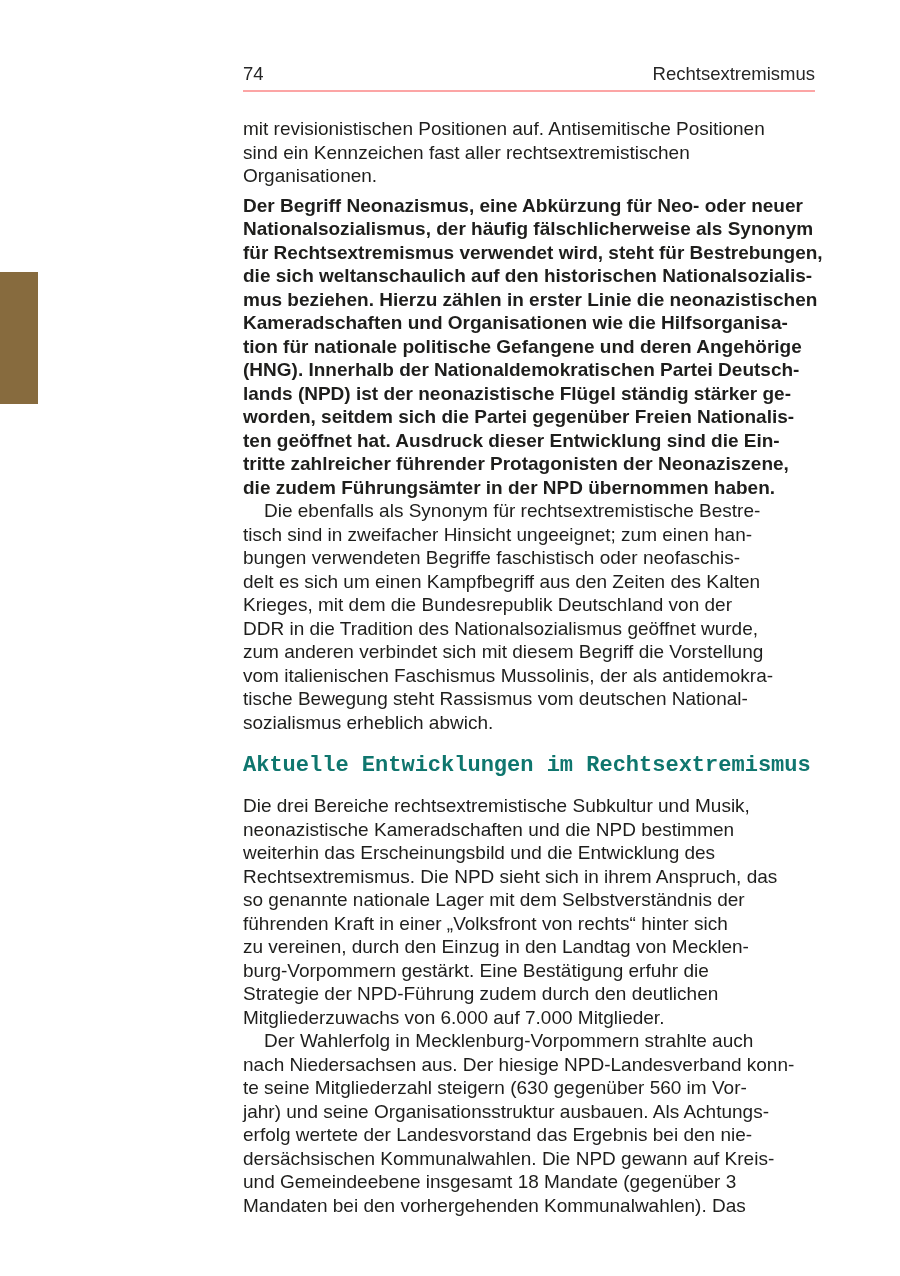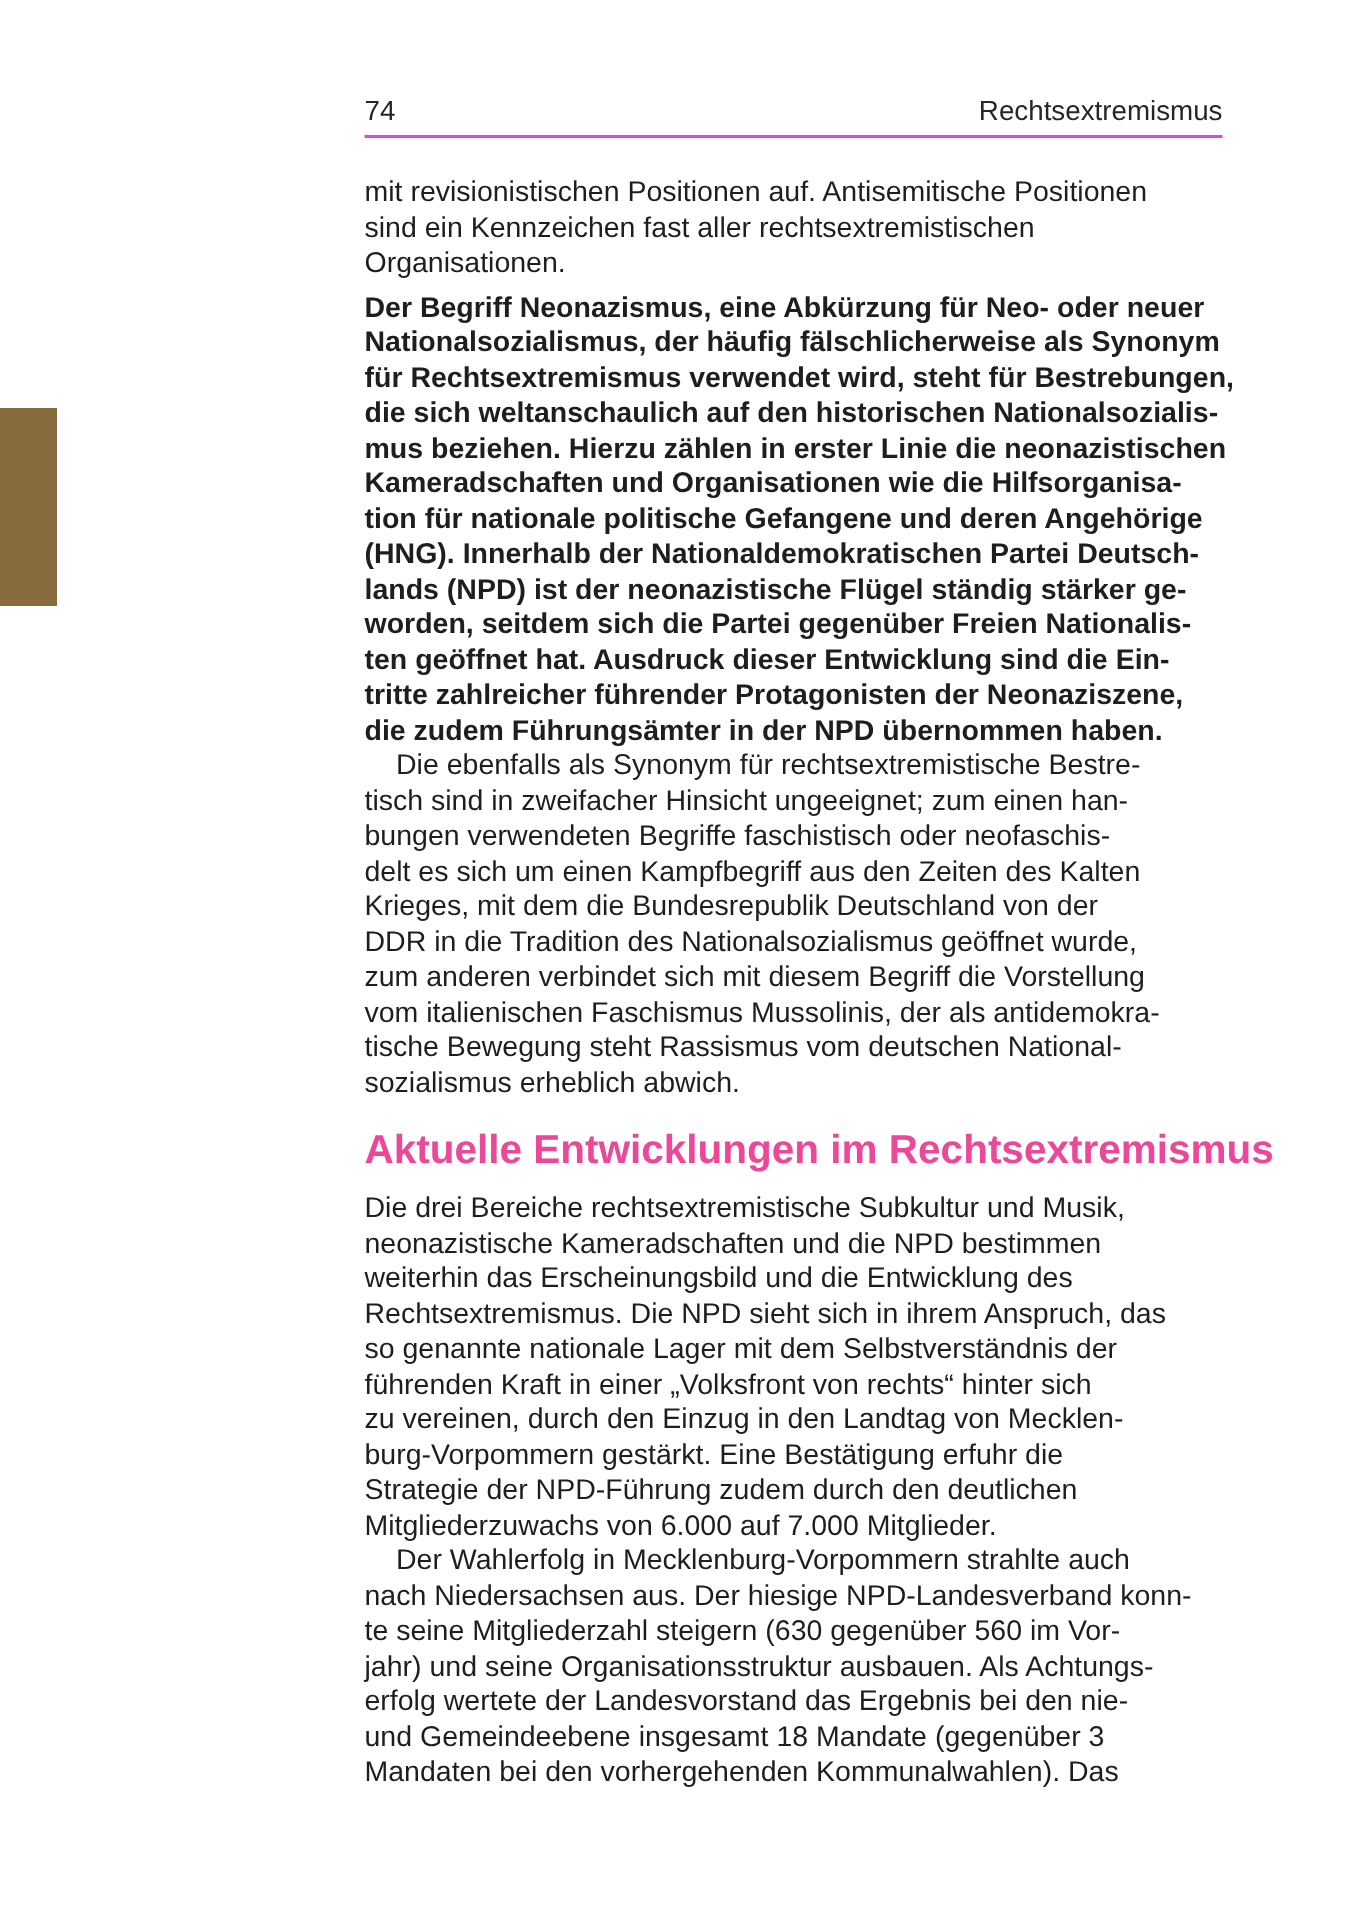--- a/index.html
+++ b/index.html
@@ -29,21 +29,21 @@
     width: 572px;
   }
   .page-header {
     display: flex;
     justify-content: space-between;
     align-items: flex-end;
     font-size: 18.5px;
     line-height: 21px;
     color: #262626;
     padding-bottom: 6px;
-    border-bottom: 2px solid #d946ef;
+    border-bottom: 2px solid #fca5a5;
   }
   .body-text {
     padding-top: 25px;
   }
   .paragraph {
     margin: 0;
   }
   .paragraph.gap-before {
     margin-top: 6px;
     font-weight: bold;
@@ -51,26 +51,27 @@
   .paragraph.first-line-indent .text-line:first-child {
     padding-left: 21px;
   }
   .text-line {
     white-space: pre;
     font-size: 19px;
     line-height: 23.5px;
     color: #1e1e1c;
   }
   .section-heading {
-    font-size: 27px;
+    font-size: 22px;
     font-weight: bold;
     line-height: 26px;
-    color: #ec4899;
+    color: #0f766e;
     margin: 19px 0 15px 0;
     white-space: pre;
+    font-family: Liberation Mono, monospace;
   }
 </style>
 </head>
 <body>
 
 <div class="page">
 
   <div class="marginalia-tab" style="background: rgb(135, 107, 62);"></div>
 
   <div class="content">
@@ -125,19 +126,20 @@
           <div class="text-line">burg-Vorpommern gestärkt. Eine Bestätigung erfuhr die</div>
           <div class="text-line">Strategie der NPD-Führung zudem durch den deutlichen</div>
           <div class="text-line">Mitgliederzuwachs von 6.000 auf 7.000 Mitglieder.</div>
         </div>
         <div class="paragraph first-line-indent">
           <div class="text-line">Der Wahlerfolg in Mecklenburg-Vorpommern strahlte auch</div>
           <div class="text-line">nach Niedersachsen aus. Der hiesige NPD-Landesverband konn-</div>
           <div class="text-line">te seine Mitgliederzahl steigern (630 gegenüber 560 im Vor-</div>
           <div class="text-line">jahr) und seine Organisationsstruktur ausbauen. Als Achtungs-</div>
           <div class="text-line">erfolg wertete der Landesvorstand das Ergebnis bei den nie-</div>
+          <div class="text-line">dersächsischen Kommunalwahlen. Die NPD gewann auf Kreis-</div>
           <div class="text-line">und Gemeindeebene insgesamt 18 Mandate (gegenüber 3</div>
           <div class="text-line">Mandaten bei den vorhergehenden Kommunalwahlen). Das</div>
         </div>
       </div>
 
   </div>
 </div>
 
 </body></html>

